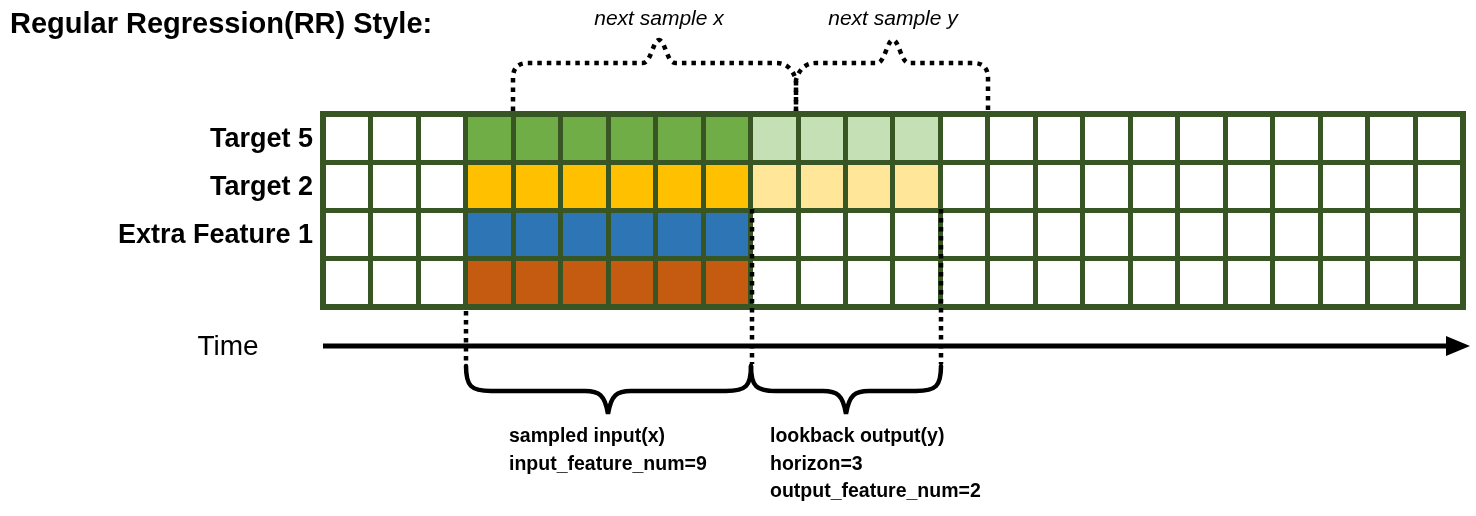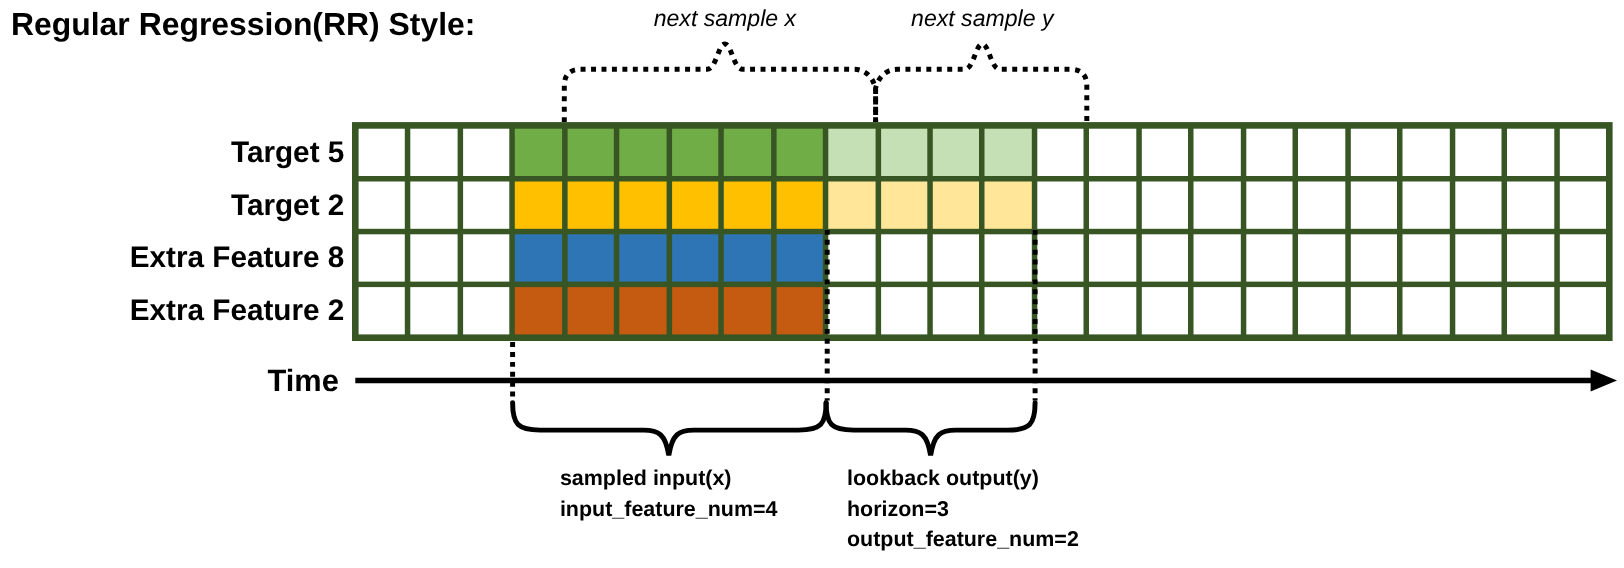--- a/index.html
+++ b/index.html
@@ -19,43 +19,42 @@
     position:absolute; left:40px; width:273px; text-align:right;
     font-size:27px; font-weight:bold; line-height:32px; white-space:nowrap;
   }
   .sample-grid {
     position:absolute; left:320px; top:111px; width:1146px; height:199px;
     display:grid; gap:5px; padding:6px; box-sizing:border-box;
   }
   .cell { width:100%; height:100%; }
   .overlay { position:absolute; left:0; top:0; pointer-events:none; }
   .time-label {
-    position:absolute; left:180px; top:330px; width:128px; text-align:right;
-    font-size:28px; font-weight:bold;
+    position:absolute; left:164px; top:330px; width:128px; text-align:center;
+    font-size:28px; font-weight:normal;
   }
   .bottom-block {
     position:absolute; top:422px; font-size:19.5px; font-weight:600;
     line-height:27.5px; white-space:nowrap;
   }
   .bottom-block div { white-space:nowrap; }
 </style>
 </head>
 <body>
 
 <div class="canvas">
 
   <div class="title">Regular Regression(RR) Style:</div>
 
   <div class="brace-label" style="left:549px;">next sample x</div>
   <div class="brace-label" style="left:783px;">next sample y</div>
 
   <div class="row-label" style="top:122px;">Target 5</div>
   <div class="row-label" style="top:170px;">Target 2</div>
-  <div class="row-label" style="top:218px;">Extra Feature 8</div>
-  <div class="row-label" style="top:266px;">Extra Feature 2</div>
+  <div class="row-label" style="top:218px;">Extra Feature 1</div>
 
   <div class="sample-grid" style="background: rgb(55, 86, 35); grid-template-columns: repeat(24, 1fr); grid-template-rows: repeat(4, 1fr);">
       <div class="cell" style="background: rgb(255, 255, 255);"></div>
       <div class="cell" style="background: rgb(255, 255, 255);"></div>
       <div class="cell" style="background: rgb(255, 255, 255);"></div>
       <div class="cell" style="background: rgb(112, 173, 71);"></div>
       <div class="cell" style="background: rgb(112, 173, 71);"></div>
       <div class="cell" style="background: rgb(112, 173, 71);"></div>
       <div class="cell" style="background: rgb(112, 173, 71);"></div>
       <div class="cell" style="background: rgb(112, 173, 71);"></div>
@@ -163,21 +162,21 @@
 
     <path d="M 323 346 L 1448 346" stroke="#000" stroke-width="5"></path>
     <polygon points="1446,336 1446,356 1470,346" fill="#000"></polygon>
 
     <path d="M 466 366 C 466 386 471 391 491 391 L 585 391 C 599 391 605 395 608 414 C 611 395 617 391 631 391 L 726 391 C 746 391 751 386 751 366" fill="none" stroke="#000" stroke-width="4.5" stroke-linecap="round"></path>
     <path d="M 751 366 C 751 386 756 391 776 391 L 823 391 C 837 391 843 395 846 414 C 849 395 855 391 869 391 L 916 391 C 936 391 941 386 941 366" fill="none" stroke="#000" stroke-width="4.5" stroke-linecap="round"></path>
   </svg>
 
   <div class="bottom-block" style="left:509px;">
     <div>sampled input(x)</div>
-    <div>input_feature_num=4</div>
+    <div>input_feature_num=9</div>
   </div>
 
   <div class="bottom-block" style="left:770px;">
     <div>lookback output(y)</div>
     <div>horizon=3</div>
     <div>output_feature_num=2</div>
   </div>
 
 </div>
 

